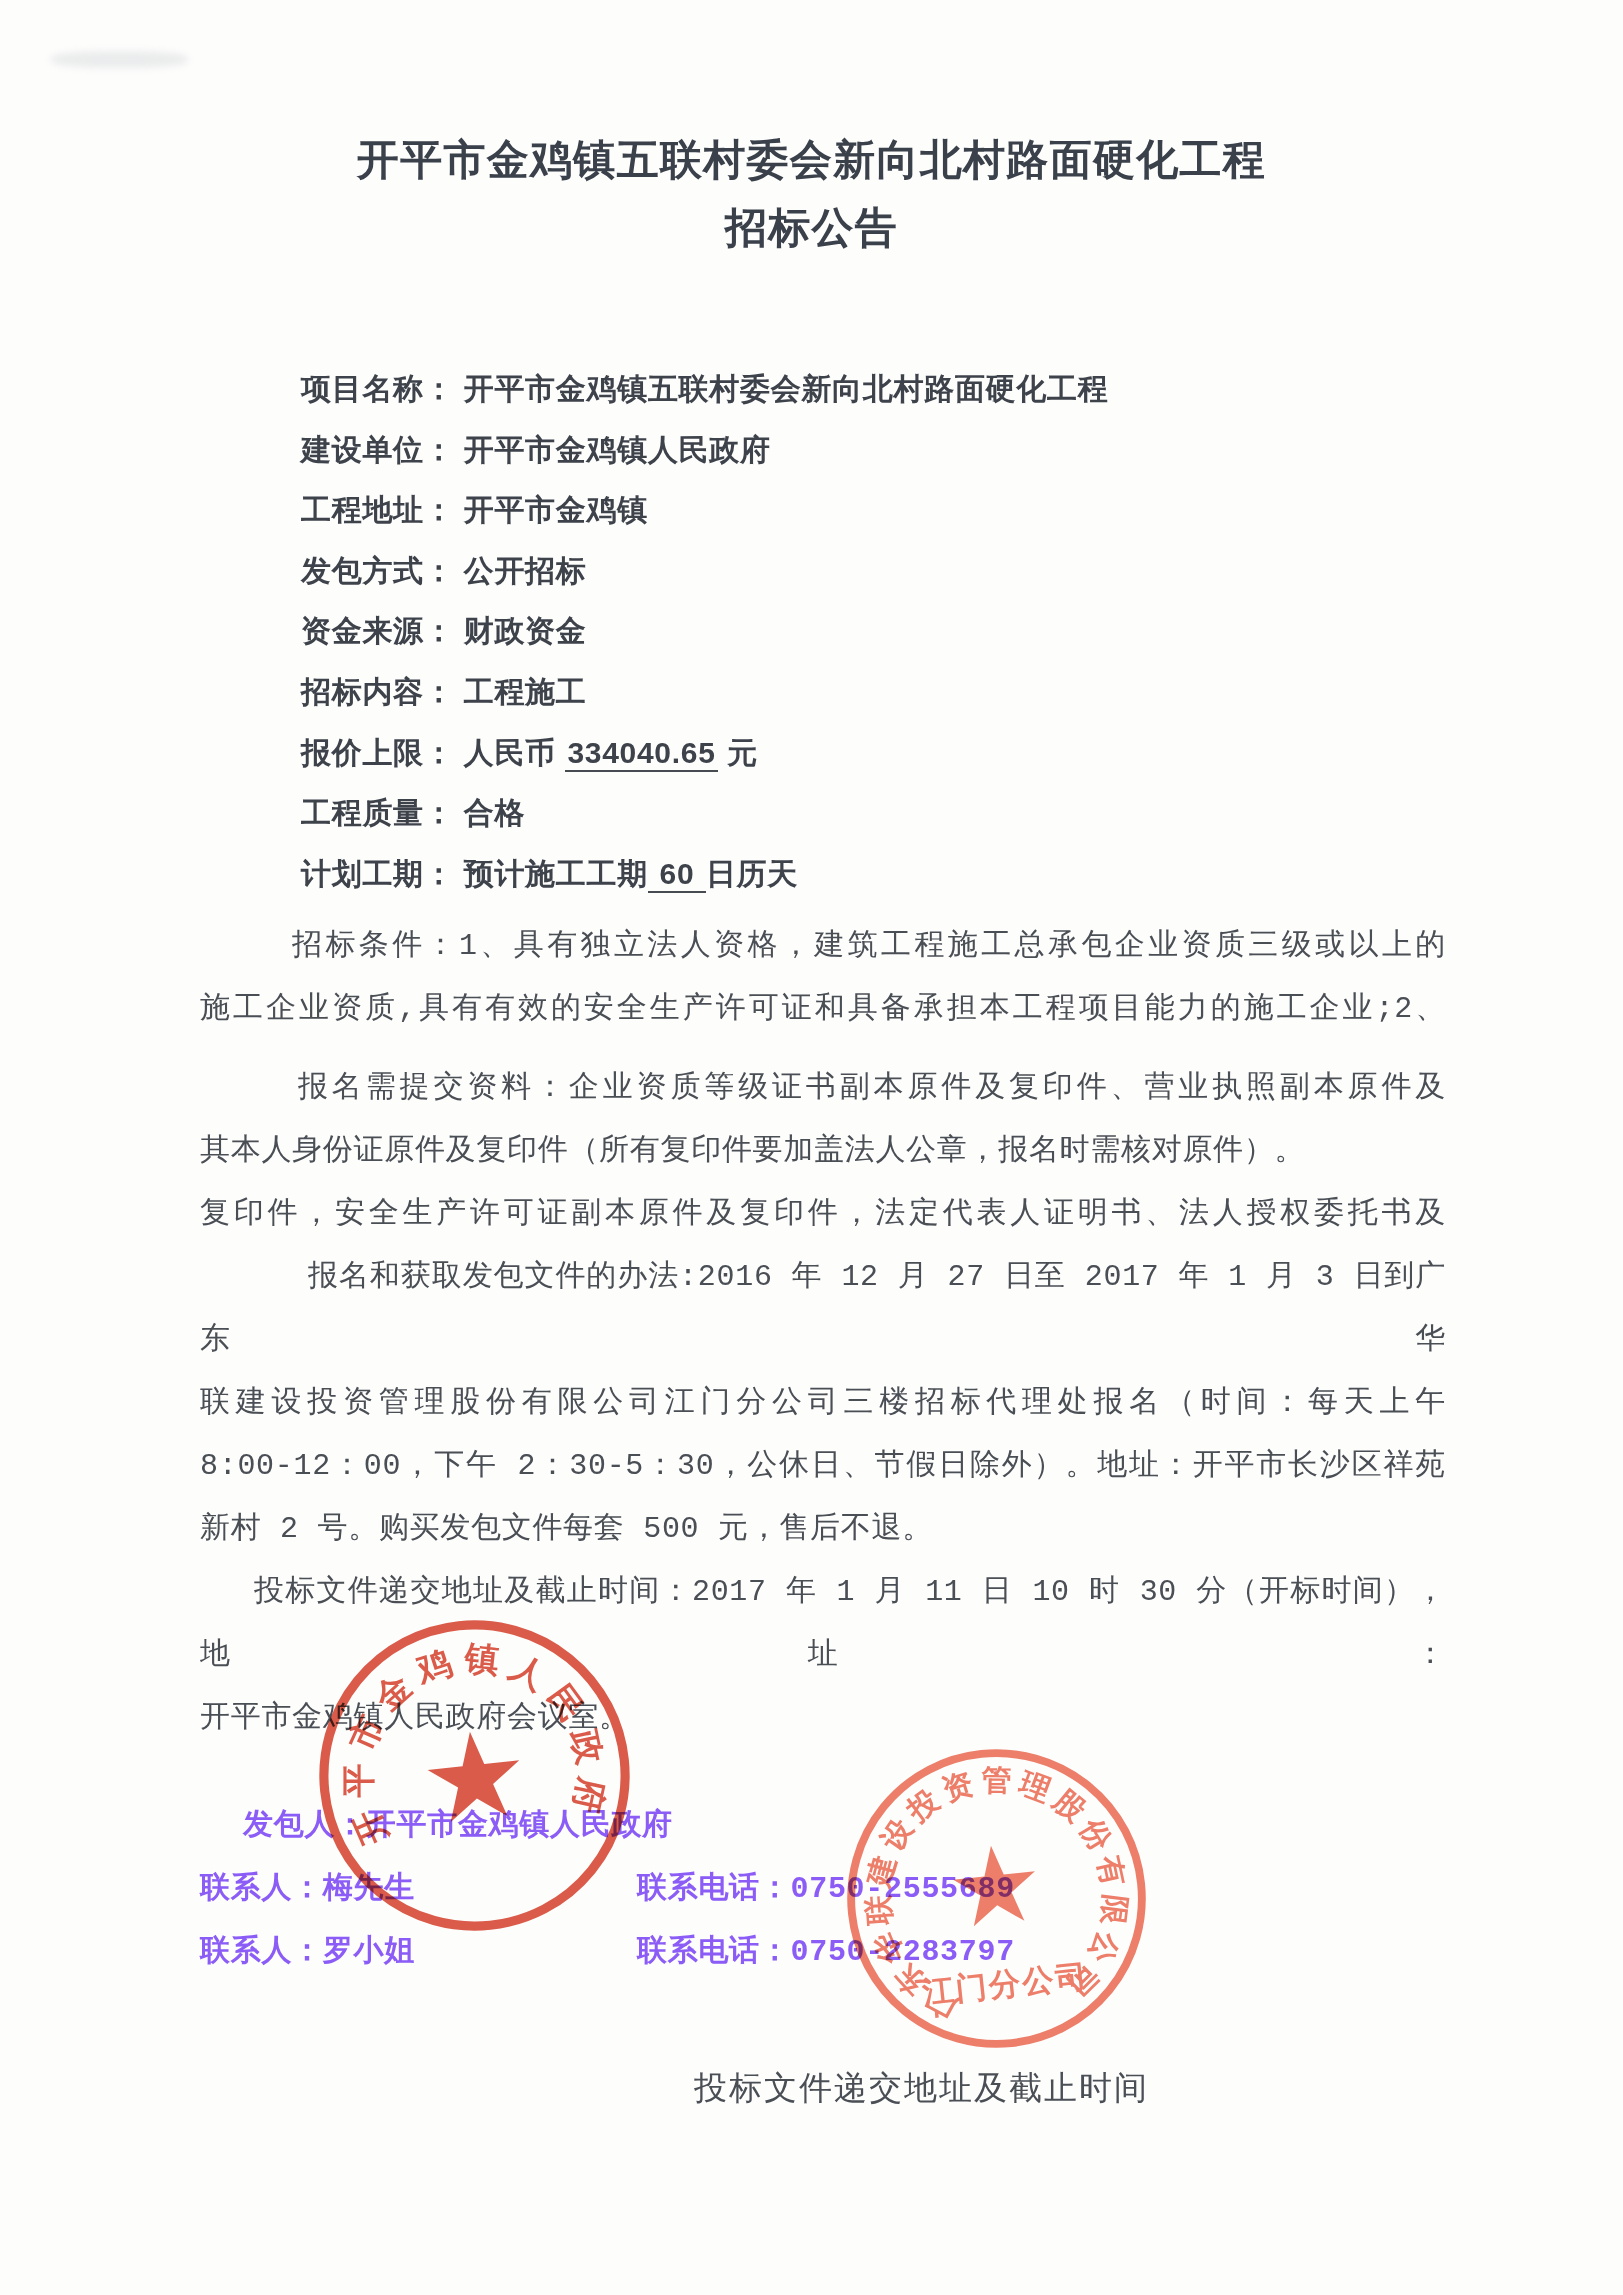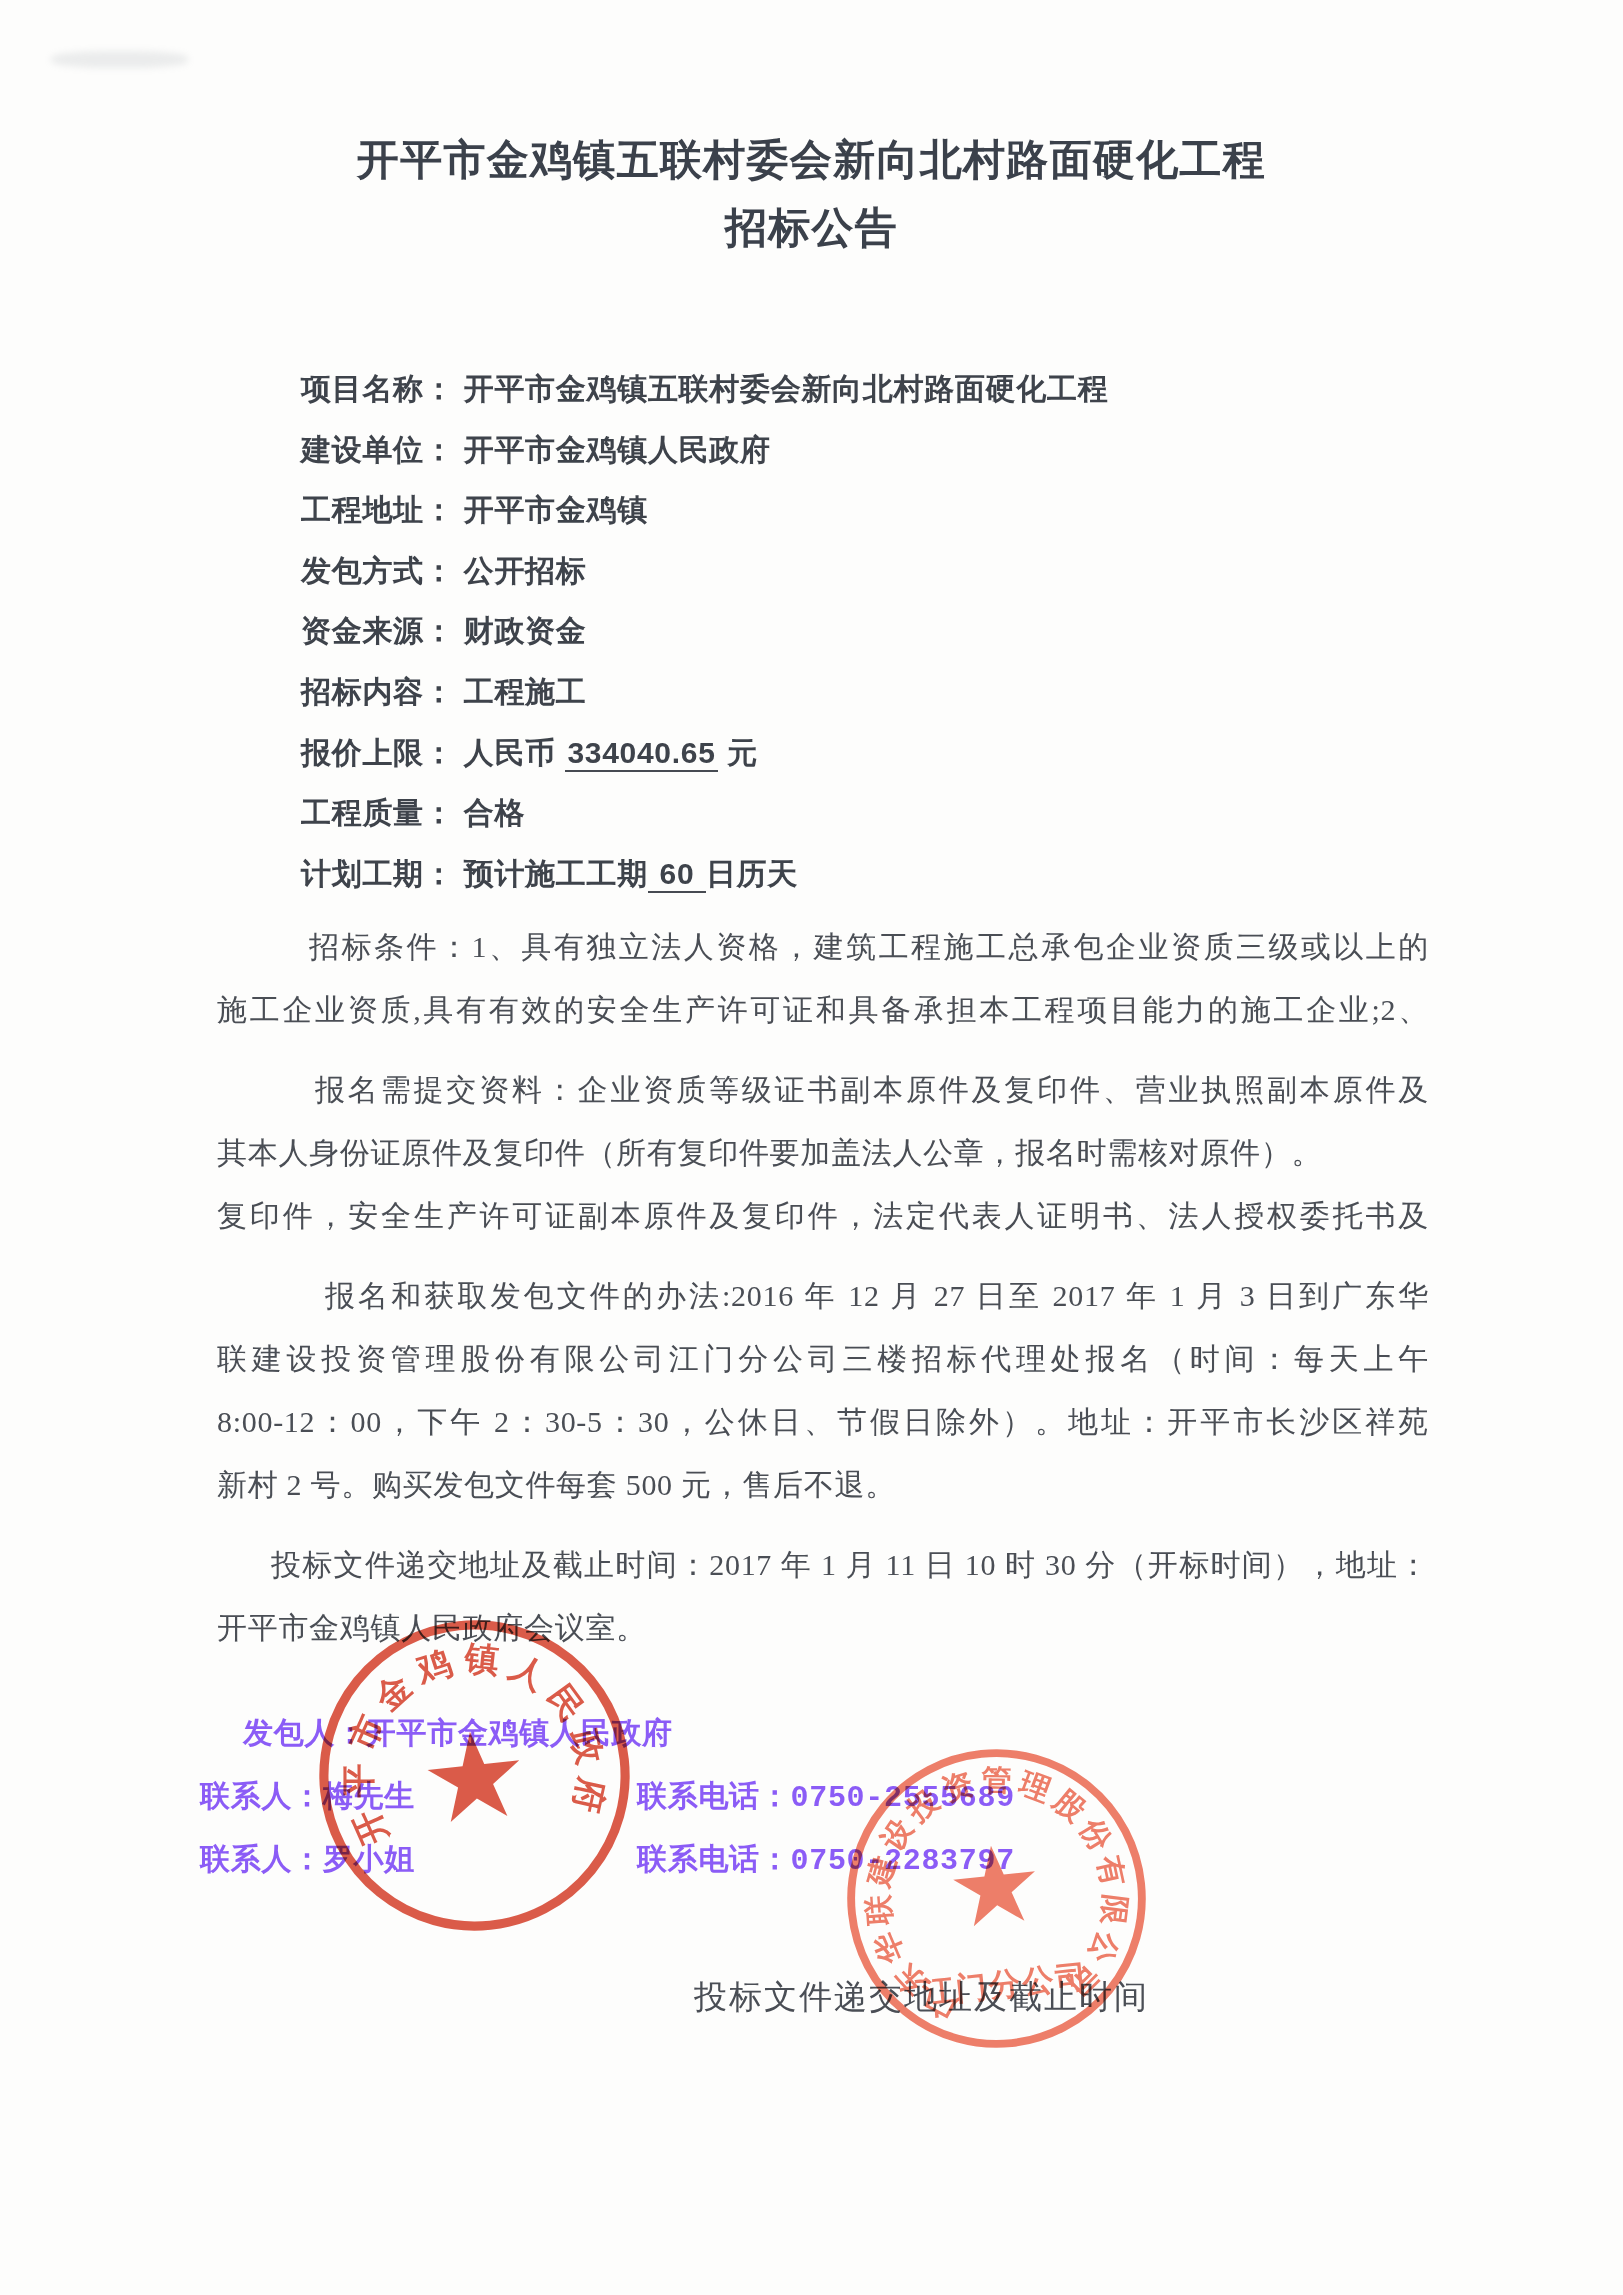--- a/index.html
+++ b/index.html
@@ -33,21 +33,21 @@
     font-weight:700;
     font-size:30px;
     color:#3e434b;
     letter-spacing:0.7px;
     white-space:nowrap;
   }
   .dlabel{margin-right:9.2px;}
   .u{border-bottom:2px solid #474b52;padding:0 2.6px 1.3px 2.6px;}
   
   .paras{margin-top:9.2px;}
-  .para{margin:17px;}
+  .para{margin:0;font-family:Liberation Mono, monospace;}
   .pline{
     font-size:30px;
     line-height:63px;
     color:#4a4e55;
     text-align:justify;
     text-align-last:justify;
     letter-spacing:0.7px;
   }
   .plast{text-align:left;text-align-last:auto;}
   

